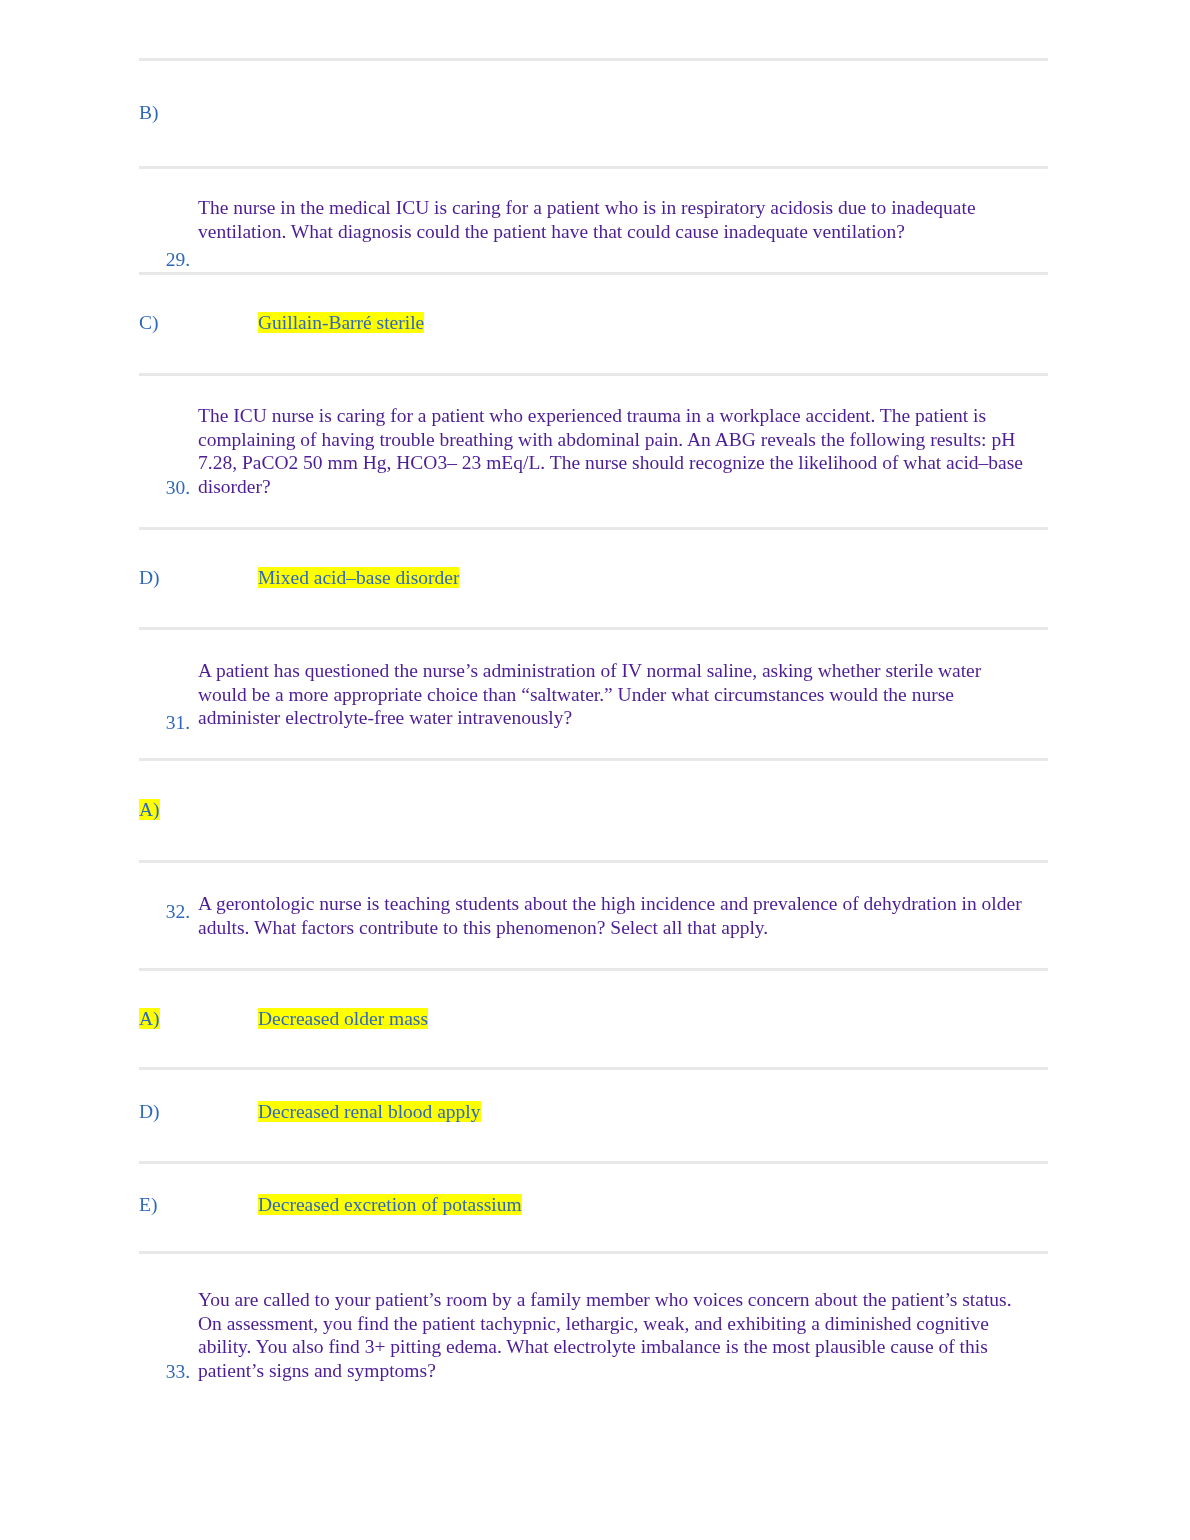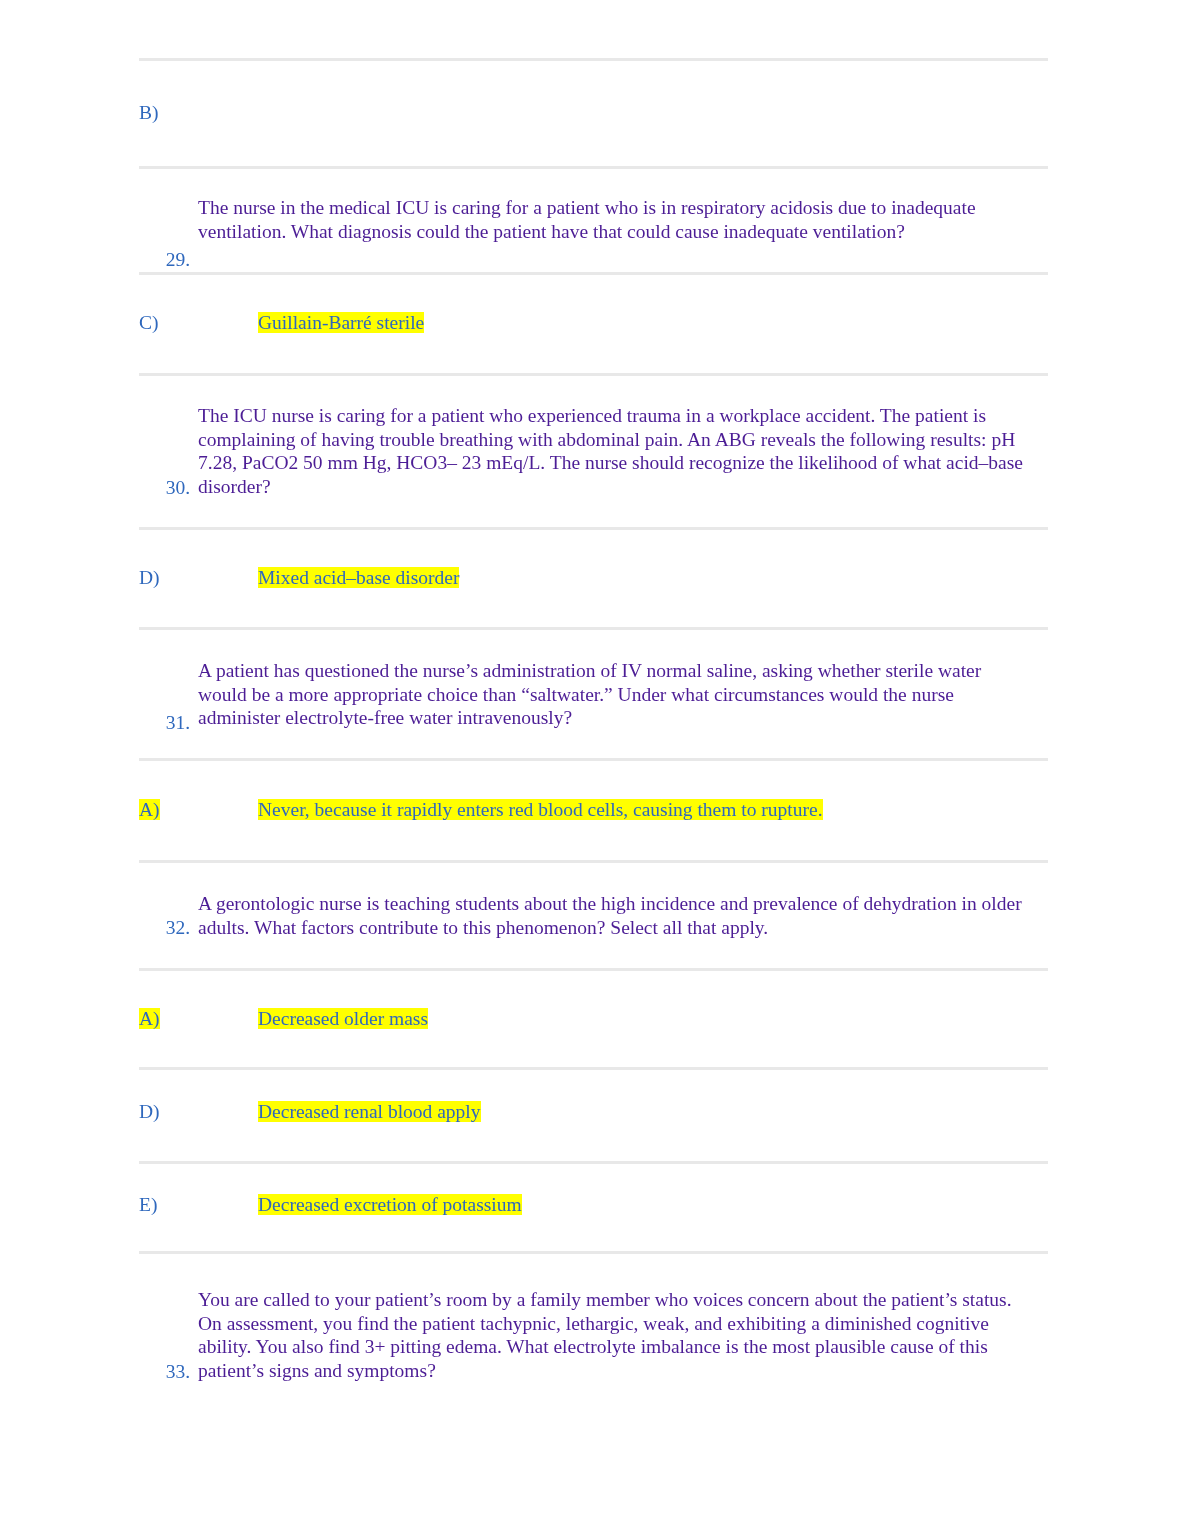--- a/index.html
+++ b/index.html
@@ -143,27 +143,26 @@
 
     <div class="row q-row" style="position:absolute;top:659px;">
       <span class="q-num" style="top:52px;">31.</span>
       <div class="q-text">A patient has questioned the nurse’s administration of IV normal saline, asking whether sterile water would be a more appropriate choice than “saltwater.” Under what circumstances would the nurse administer electrolyte-free water intravenously?</div>
     </div>
 
     <div class="sep" style="position:absolute;top:758px;"></div>
 
     <div class="row opt-row" style="position:absolute;top:797px;">
       <span class="opt-letter"><span class="hl-letter">A)</span></span>
-      <span class="opt-text"><span class="hl">Never, because it rapidly enters red blood cells, causing them to rupture.</span></span>
     </div>
 
     <div class="sep" style="position:absolute;top:860px;"></div>
 
     <div class="row q-row" style="position:absolute;top:892px;">
-      <span class="q-num" style="top:24px;">32.</span>
+      <span class="q-num" style="top:8px;">32.</span>
       <div class="q-text">A gerontologic nurse is teaching students about the high incidence and prevalence of dehydration in older adults. What factors contribute to this phenomenon? Select all that apply.</div>
     </div>
 
     <div class="sep" style="position:absolute;top:968px;"></div>
 
     <div class="row opt-row" style="position:absolute;top:1006px;">
       <span class="opt-letter"><span class="hl-letter">A)</span></span>
       <span class="opt-text"><span class="hl">Decreased older mass</span></span>
     </div>
 

